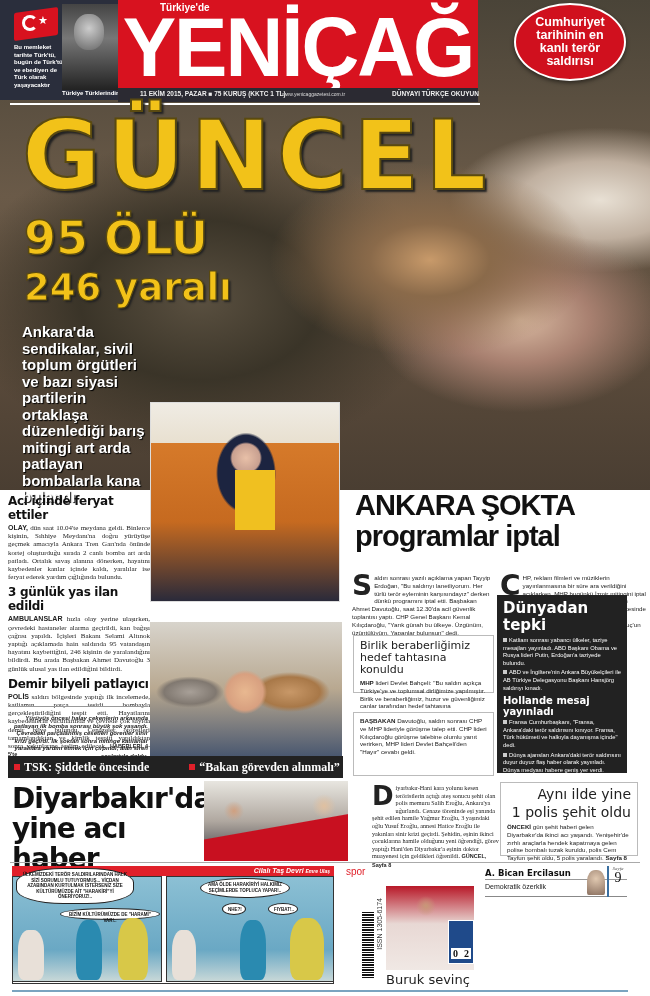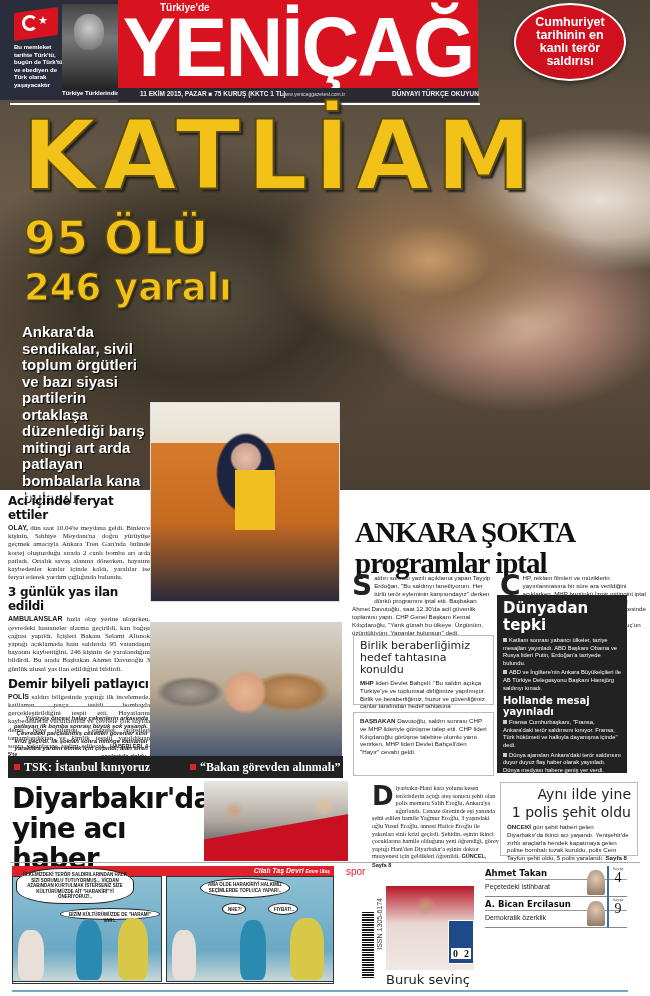--- a/index.html
+++ b/index.html
@@ -46,28 +46,28 @@
   .photo-caption { left: 8px; top: 706px; width: 140px; font-size: 6px; font-style: italic; font-weight: bold; text-align: right; line-height: 7.5px; color: #222; border-top: 1px solid #999; padding-top: 8px; }
   .crying-photo { left: 150px; top: 622px; width: 192px; height: 134px; background:
      radial-gradient(circle at 95px 70px, #e8b890 0, #d8a080 18px, transparent 22px),
      radial-gradient(ellipse at 140px 70px, #c89868 0, #a87848 30px, transparent 40px),
      radial-gradient(ellipse at 40px 70px, #a8a098 0, #807870 26px, transparent 34px),
      linear-gradient(180deg, #d8d4cc 0%, #b8a890 50%, #4a5870 100%); }
   .dark-bar { left: 8px; top: 756px; width: 335px; height: 22px; background: #222; display: flex; align-items: center; gap: 40px; padding-left: 6px; }
   .bar-item { font-family: "Liberation Serif", serif; font-weight: bold; font-size: 12px; color: #fff; display: flex; align-items: center; gap: 4px; }
   .bullet-sq { width: 6px; height: 6px; background: #e0202a; display: inline-block; }
   
-  .right-head { left: 350px; top: 490px; width: 300px; background: #fff; font-family: Liberation Serif, serif; font-weight: bold; font-size: 29px; line-height: 31px; color: #111; letter-spacing: -1px; padding-left: 5px; margin-top: 27px; }
+  .right-head { left: 350px; top: 490px; width: 300px; background: #fff; font-family: Liberation Sans, sans-serif; font-weight: bold; font-size: 29px; line-height: 31px; color: #111; letter-spacing: -1px; padding-left: 5px; }
   .col-text { font-family: "Liberation Sans", sans-serif; font-size: 6.2px; line-height: 7.8px; color: #222; }
   .dropcap { float: left; font-family: "DejaVu Sans", sans-serif; font-weight: bold; font-size: 28px; line-height: 24px; margin-right: 2px; }
   .col1 { left: 352px; top: 574px; width: 140px; }
   .col2 { left: 500px; top: 574px; width: 146px; }
   .box { border: 1px solid #bbb; padding: 4px 6px; background: #fff; }
   .box-title { font-family: "DejaVu Sans", sans-serif; font-size: 11px; line-height: 12px; color: #222; margin-bottom: 3px; }
-  .box1 { left: 353px; top: 635px; width: 141px; height: 70px; }
+  .box1 { left: 353px; top: 635px; width: 141px; height: 58px; }
   .box2 { left: 353px; top: 712px; width: 141px; height: 64px; }
   .world { left: 497px; top: 595px; width: 130px; height: 178px; background: #222; padding: 5px 6px; color: #fff; }
   .world-title { font-family: "DejaVu Sans", sans-serif; font-weight: bold; font-size: 15px; line-height: 17px; margin-bottom: 3px; }
   .world-sub { font-family: "DejaVu Sans", sans-serif; font-weight: bold; font-size: 10px; margin: 3px 0 2px; }
   .world p { font-size: 5.8px; line-height: 7.6px; margin-bottom: 2px; }
   .wb { display: inline-block; width: 4px; height: 4px; background: #ccc; margin-right: 2px; }
   
   .diyar-head { left: 12px; top: 784px; width: 190px; font-family: "DejaVu Sans", sans-serif; font-size: 28px; line-height: 30px; font-weight: bold; color: #111; letter-spacing: -1px; }
   .diyar-photo { left: 204px; top: 781px; width: 144px; height: 80px; background:
      linear-gradient(170deg, transparent 55%, #c81020 56%, #c81020 100%),
@@ -127,21 +127,21 @@
 <div class="abs tagline">Türkiye'de</div>
 <div class="abs logo">YENİÇAĞ</div>
 <div class="abs infobar"></div>
 <div class="abs date-line">11 EKİM 2015, PAZAR ■ 75 KURUŞ (KKTC 1 TL)</div>
 <div class="abs website">www.yenicaggazetesi.com.tr</div>
 <div class="abs slogan">DÜNYAYI TÜRKÇE OKUYUN</div>
 <div class="abs rule"></div>
 
 <div class="abs badge">Cumhuriyet tarihinin en kanlı terör saldırısı</div>
 
-<div class="abs headline">KATLİAM</div>
+<div class="abs headline">GÜNCEL</div>
 <div class="abs dead">95 ÖLÜ</div>
 <div class="abs injured">246 yaralı</div>
 <div class="abs intro">Ankara'da sendikalar, sivil toplum örgütleri ve bazı siyasi partilerin ortaklaşa düzenlediği barış mitingi art arda patlayan bombalarla kana bulandı</div>
 
 <div class="abs inset-photo"></div>
 <div class="abs inset-vest"></div>
 
 <div class="abs left-col">
   <div class="h3">Acı içinde feryat ettiler</div>
   <div class="body-text">
@@ -157,21 +157,21 @@
     <b style="font-family:'Liberation Sans',sans-serif;font-size:5.5px;">HABERLERİ 4-5'te</b>
   </div>
 </div>
 <div class="abs photo-caption">Yürüyüş öncesi halay çekenlerin arkasında patlayan ilk bomba sonrası büyük şok yaşandı. Çevredeki parçalanmış cesetleri görenler sinir krizi geçirdi. İlk şoktan sonra mitinge katılanlar yaralılara yardım etmek için çırpındı, alan siren sesleriyle doldu.</div>
 
 <div class="abs crying-photo"></div>
 
 <div class="abs dark-bar">
   <div class="bar-item">
       <span class="bullet-sq"></span>
-      <span>TSK: İstanbul kınıyoruz</span>
+      <span>TSK: Şiddetle öncesinde</span>
     </div>
   <div class="bar-item">
       <span class="bullet-sq"></span>
       <span>“Bakan görevden alınmalı”</span>
     </div>
 </div>
 
 <div class="abs right-head">
   <div>ANKARA ŞOKTA</div>
   <div>programlar iptal</div>
@@ -241,29 +241,20 @@
 <div class="abs sport-photo"></div>
 <div class="abs score"></div>
 <div class="abs score-num">
     <span>0</span>
     <span>2</span>
   </div>
 <div class="abs sport-caption">Buruk sevinç</div>
 
 <div class="abs writers">
   <div class="writer">
-    <div class="writer-name">Ahmet Takan</div>
-    <div class="writer-title">Peçetedeki istihbarat</div>
-    <div class="writer-photo"></div>
-    <div class="page-ref">
-        <div class="page-label">Sayfa</div>
-        <div class="page-num">4</div>
-      </div>
-  </div>
-  <div class="writer">
     <div class="writer-name">A. Bican Ercilasun</div>
     <div class="writer-title">Demokratik özerklik</div>
     <div class="writer-photo"></div>
     <div class="page-ref">
         <div class="page-label">Sayfa</div>
         <div class="page-num">9</div>
       </div>
   </div>
 </div>
 

